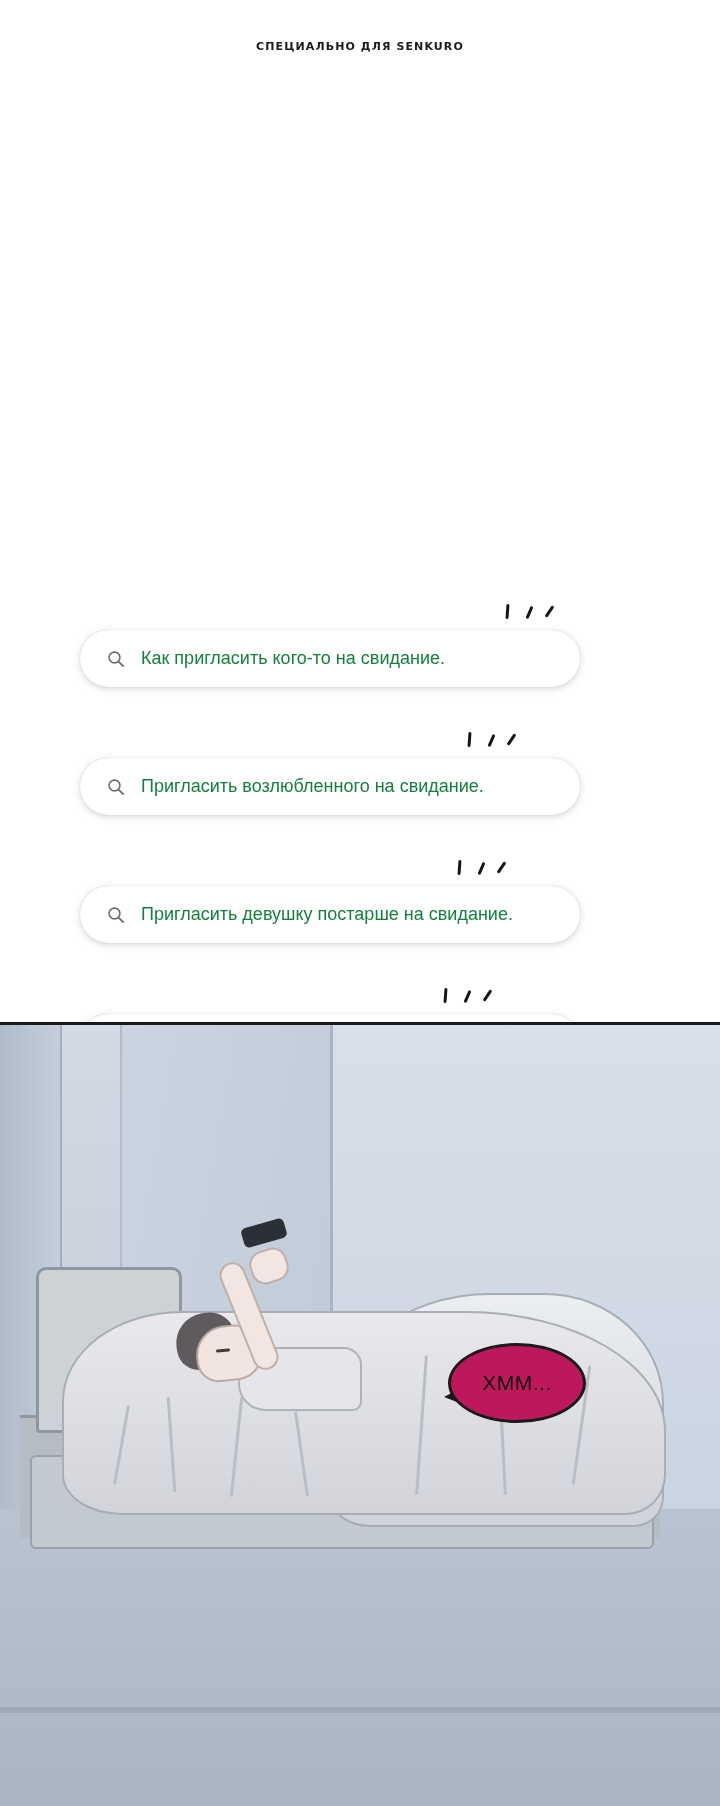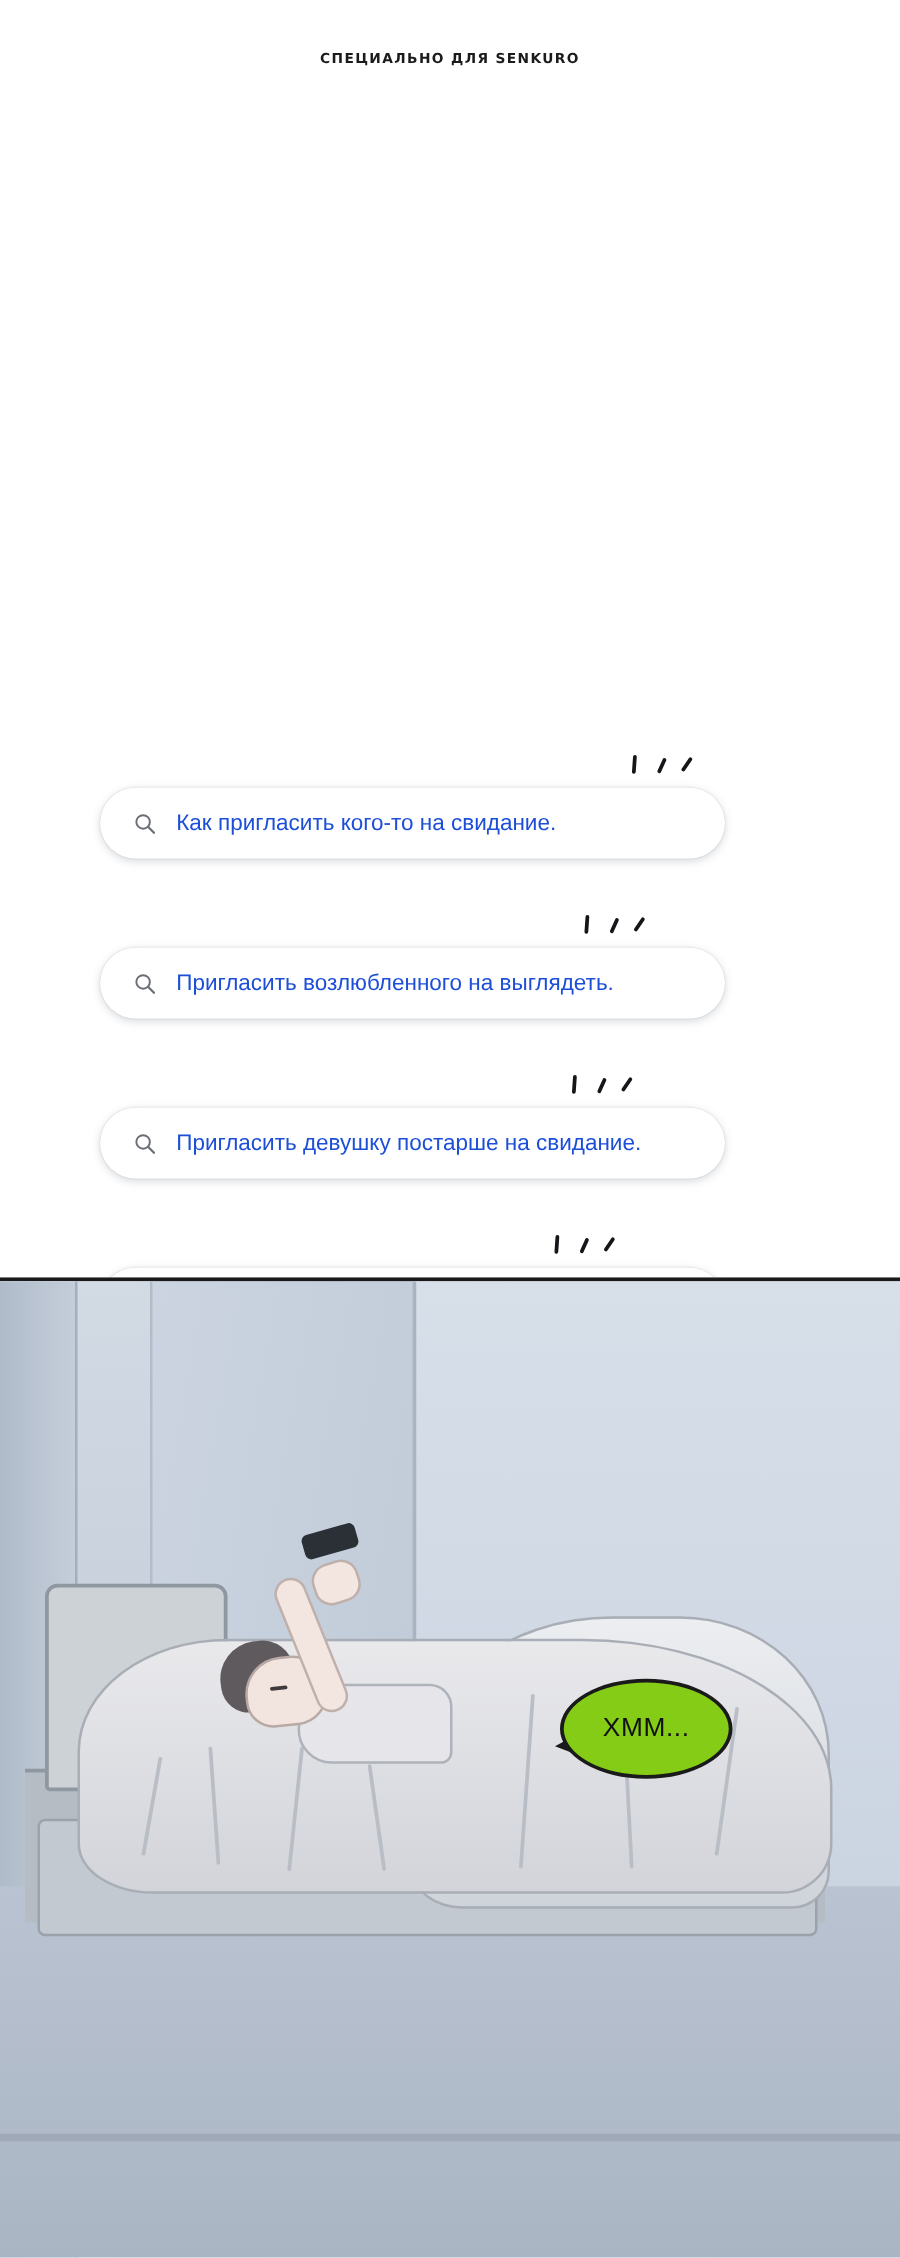--- a/index.html
+++ b/index.html
@@ -63,21 +63,21 @@
     margin-right: 16px;
     width: 18px;
     height: 18px;
     flex: 0 0 auto;
     position: relative;
     display: block;
   }
   .pill .mag svg { display: block; }
   .pill .txt {
     font-size: 18px;
-    color: #1d4ed8;
+    color: #15803d;
     font-family: "Liberation Sans", sans-serif;
     white-space: nowrap;
     overflow: hidden;
   }
   .pill.small .txt { font-size: 13.5px; }
 
   
   .ticks {
     position: absolute;
     top: 0;
@@ -251,21 +251,21 @@
     background: #e6e6ea;
     border: 2px solid #aeb3bb;
     border-radius: 40px 20px 10px 30px;
   }
 
   
   .bubble {
     position: absolute;
     left: 448px; top: 318px;
     width: 132px; height: 74px;
-    background: #84cc16;
+    background: #be185d;
     border: 3px solid #1a1a1a;
     border-radius: 50%;
     display: flex;
     align-items: center;
     justify-content: center;
   }
   .bubble span {
     font-size: 21px;
     color: #111;
     font-family: "Liberation Sans", sans-serif;
@@ -320,21 +320,21 @@
           <span class="t2"></span>
           <span class="t3"></span>
       </div>
       <div class="pill">
         <span class="mag">
           <svg width="18" height="18" viewBox="0 0 18 18">
               <circle cx="7.5" cy="7.5" r="5.4" fill="none" stroke="#6a6f78" stroke-width="1.6"></circle>
               <line x1="11.6" y1="11.6" x2="16.2" y2="16.2" stroke="#6a6f78" stroke-width="1.8" stroke-linecap="round"></line>
             </svg>
         </span>
-        <span class="txt">Пригласить возлюбленного на выглядеть.</span>
+        <span class="txt">Пригласить возлюбленного на свидание.</span>
       </div>
     </div>
 
     <div class="search-row">
       <div class="ticks" style="left:452px;">
         <span class="t1"></span>
           <span class="t2"></span>
           <span class="t3"></span>
       </div>
       <div class="pill">

